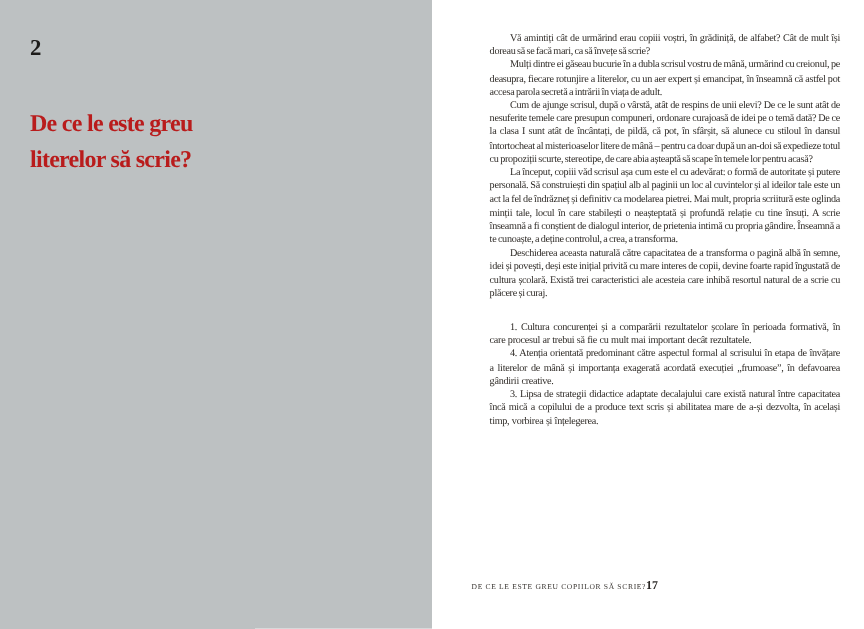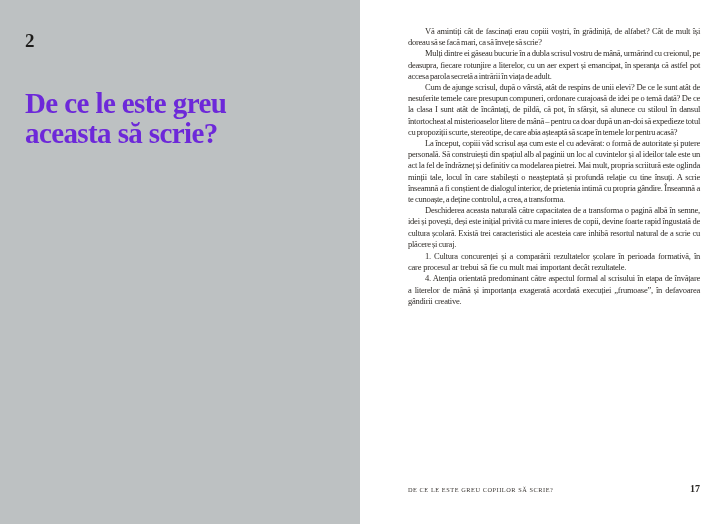--- a/index.html
+++ b/index.html
@@ -21,79 +21,80 @@
     background: #bdc1c2;
   }
   .chapter-number {
     position: absolute; left: 25px; top: 30px;
     font-size: 19px; font-weight: bold;
     color: #1d1c1a;
   }
   .chapter-title {
     position: absolute; left: 25px; top: 88px;
     width: 320px;
-    font-size: 29px; font-weight: bold;
+    font-size: 20px; font-weight: bold;
     line-height: 30px; letter-spacing: -0.6px;
-    color: #6d28d9;
+    color: #b91c1c;
   }
   .chapter-title span { display: block; }
   
   .right-page {
     position: absolute; left: 360px; top: 0;
     width: 360px; height: 524px;
     background: #ffffff;
   }
   .text-block {
     position: absolute; left: 48px; top: 26px;
     width: 292px;
     text-align: justify;
     font-size: 8.5px; line-height: 11.2px;
     letter-spacing: -0.25px; word-spacing: -0.6px;
     color: #2f2b27;
   }
   .text-block p { margin: 0; text-indent: 17px; }
-  .numbered-list { margin-top: 1px; }
+  .numbered-list { margin-top: 17px; }
   .numbered-list p { word-spacing: 0.2px; }
   .page-footer {
-    position: absolute; left: 48px; top: 483px;
+    position: absolute; left: 33px; top: 483px;
     width: 292px;
-    display: flex; justify-content: space-between; align-items: baseline;
+    display: flex; justify-content: flex-start; align-items: baseline;
   }
   .running-title {
     font-size: 6.3px; letter-spacing: 0.55px;
     color: #3a3632;
   }
   .page-number {
     font-size: 10px; font-weight: bold;
     color: #2a2724;
   }
 </style>
 </head>
 <body>
 
 <div class="spread">
 
   <div class="left-page">
     <div class="chapter-number">2</div>
     <div class="chapter-title">
       <span>De ce le este greu</span>
-      <span>aceasta să scrie?</span>
+      <span>literelor să scrie?</span>
     </div>
   </div>
 
   <div class="right-page">
     <div class="text-block">
-      <p>Vă amintiți cât de fascinați erau copiii voștri, în grădiniță, de alfabet? Cât de mult își doreau să se facă mari, ca să învețe să scrie?</p>
-      <p>Mulți dintre ei găseau bucurie în a dubla scrisul vostru de mână, urmărind cu creionul, pe deasupra, fiecare rotunjire a literelor, cu un aer expert și emancipat, în speranța că astfel pot accesa parola secretă a intrării în viața de adult.</p>
+      <p>Vă amintiți cât de urmărind erau copiii voștri, în grădiniță, de alfabet? Cât de mult își doreau să se facă mari, ca să învețe să scrie?</p>
+      <p>Mulți dintre ei găseau bucurie în a dubla scrisul vostru de mână, urmărind cu creionul, pe deasupra, fiecare rotunjire a literelor, cu un aer expert și emancipat, în înseamnă că astfel pot accesa parola secretă a intrării în viața de adult.</p>
       <p>Cum de ajunge scrisul, după o vârstă, atât de respins de unii elevi? De ce le sunt atât de nesuferite temele care presupun compuneri, ordonare curajoasă de idei pe o temă dată? De ce la clasa I sunt atât de încântați, de pildă, că pot, în sfârșit, să alunece cu stiloul în dansul întortocheat al misterioaselor litere de mână – pentru ca doar după un an-doi să expedieze totul cu propoziții scurte, stereotipe, de care abia așteaptă să scape în temele lor pentru acasă?</p>
       <p>La început, copiii văd scrisul așa cum este el cu adevărat: o formă de autoritate și putere personală. Să construiești din spațiul alb al paginii un loc al cuvintelor și al ideilor tale este un act la fel de îndrăzneț și definitiv ca modelarea pietrei. Mai mult, propria scriitură este oglinda minții tale, locul în care stabilești o neașteptată și profundă relație cu tine însuți. A scrie înseamnă a fi conștient de dialogul interior, de prietenia intimă cu propria gândire. Înseamnă a te cunoaște, a deține controlul, a crea, a transforma.</p>
       <p>Deschiderea aceasta naturală către capacitatea de a transforma o pagină albă în semne, idei și povești, deși este inițial privită cu mare interes de copii, devine foarte rapid îngustată de cultura școlară. Există trei caracteristici ale acesteia care inhibă resortul natural de a scrie cu plăcere și curaj.</p>
       <div class="numbered-list">
         <p>1. Cultura concurenței și a comparării rezultatelor școlare în perioada formativă, în care procesul ar trebui să fie cu mult mai important decât rezultatele.</p>
         <p>4. Atenția orientată predominant către aspectul formal al scrisului în etapa de învățare a literelor de mână și importanța exagerată acordată execuției „frumoase”, în defavoarea gândirii creative.</p>
+        <p>3. Lipsa de strategii didactice adaptate decalajului care există natural între capacitatea încă mică a copilului de a produce text scris și abilitatea mare de a-și dezvolta, în același timp, vorbirea și înțelegerea.</p>
       </div>
     </div>
 
     <div class="page-footer">
       <span class="running-title">DE CE LE ESTE GREU COPIILOR SĂ SCRIE?</span>
       <span class="page-number">17</span>
     </div>
   </div>
 
 </div>

